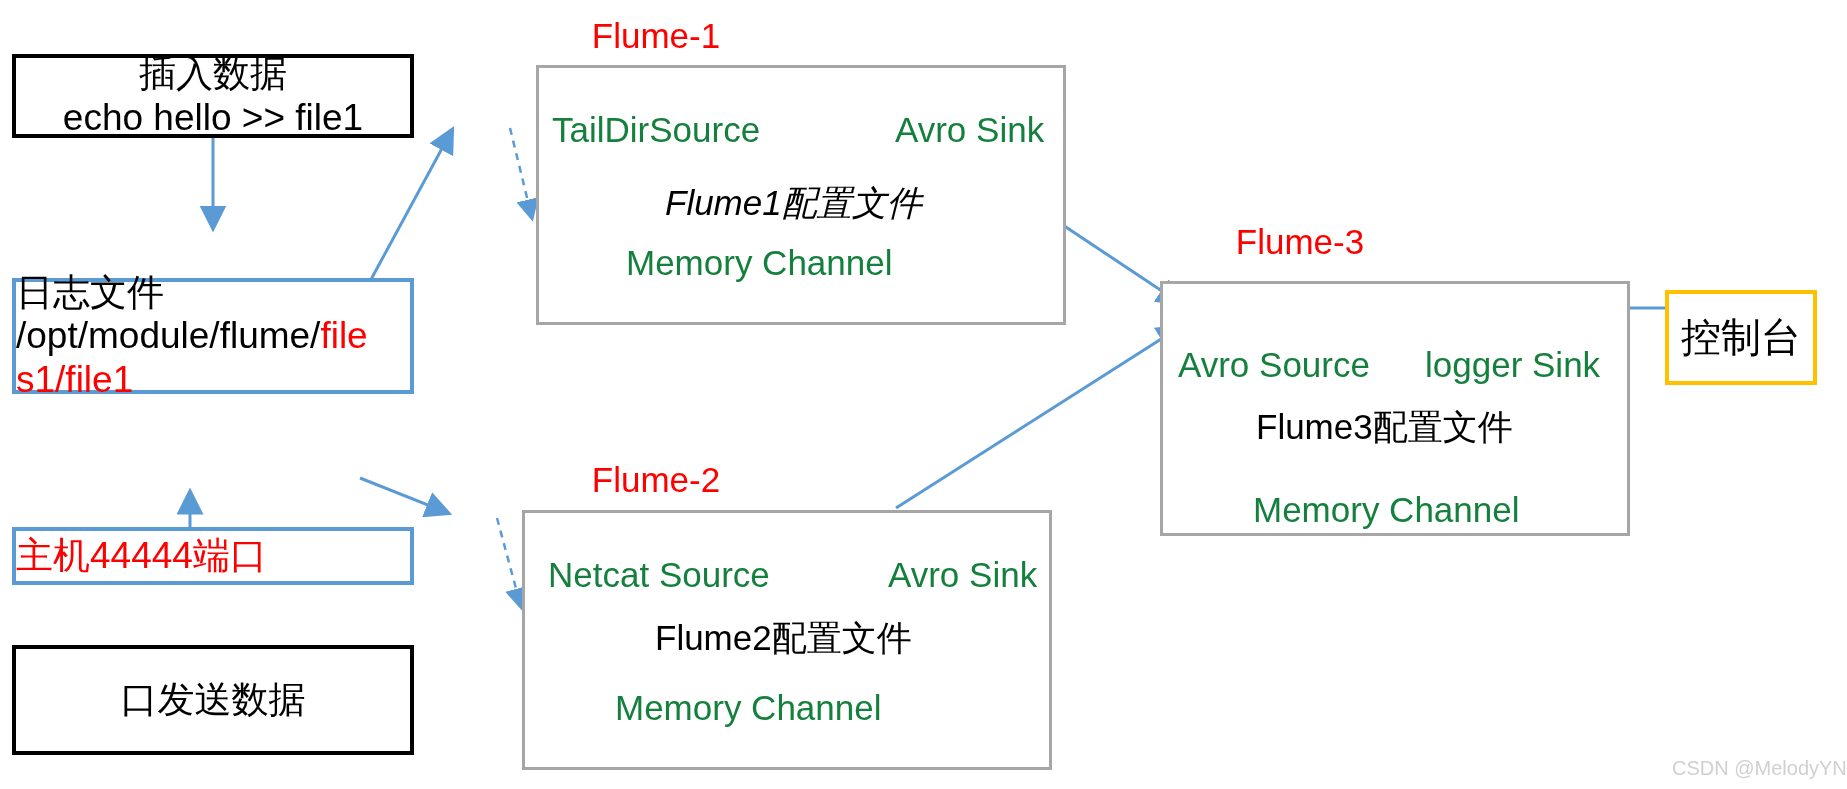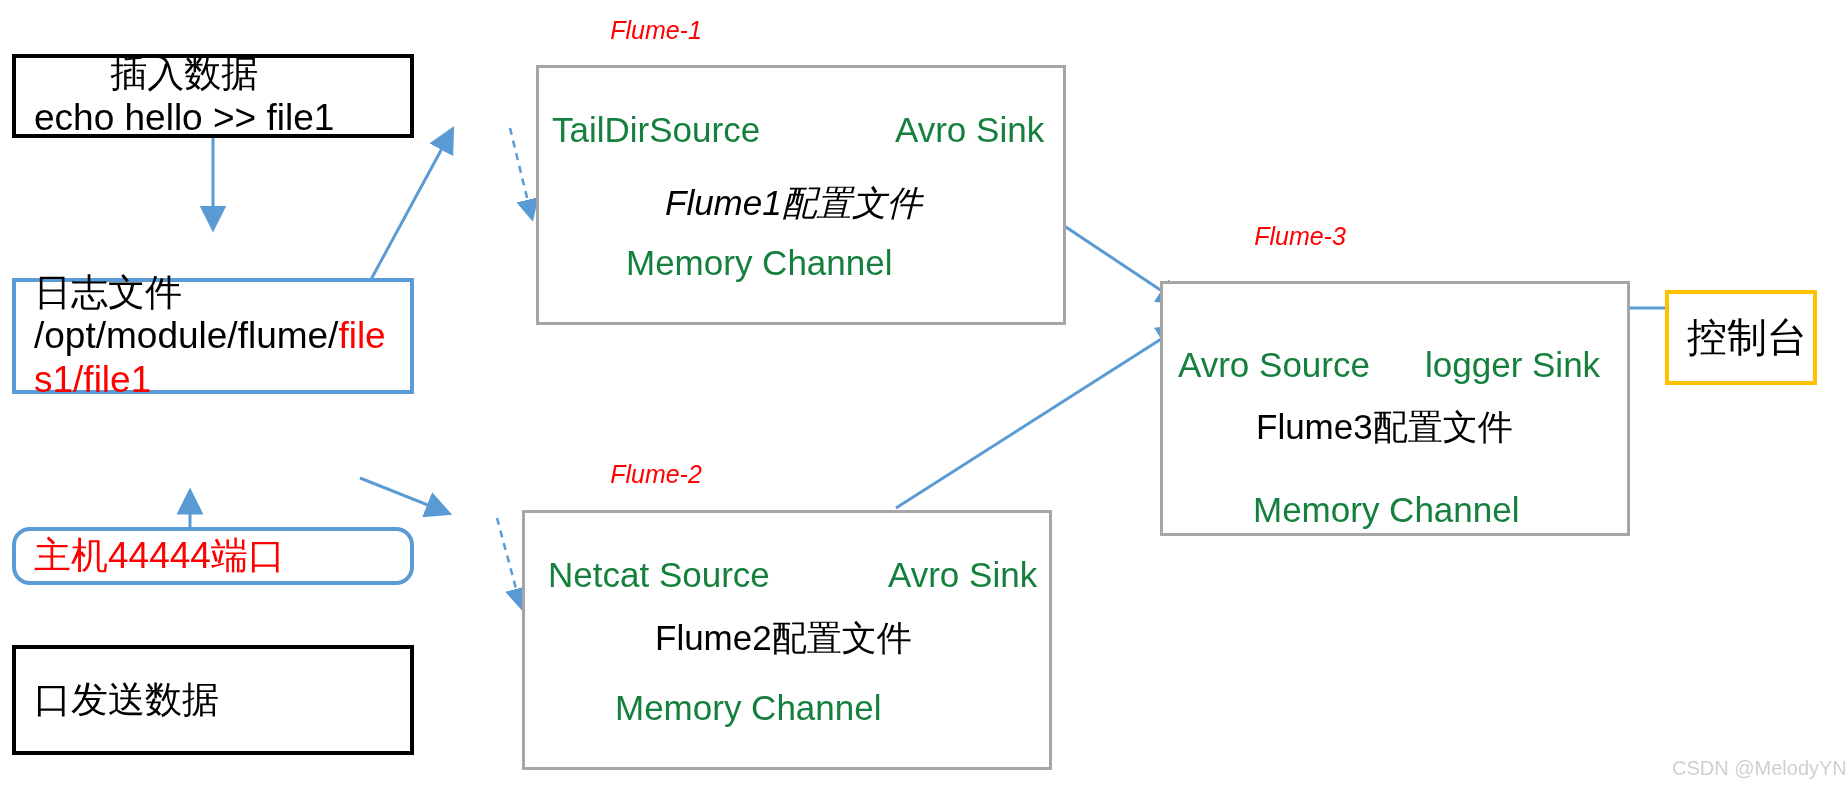--- a/index.html
+++ b/index.html
@@ -23,24 +23,23 @@
     top: 0;
     width: 1847px;
     height: 789px;
     pointer-events: none;
   }
   .node {
     position: absolute;
     box-sizing: border-box;
     display: flex;
     align-items: center;
-    justify-content: flex-start;
+    justify-content: center;
     text-align: center;
     line-height: 1.18;
-    padding-left: 18px;
   }
   
   .box-black {
     border: 4px solid #000000;
     background: #ffffff;
     color: #000000;
     font-size: 37px;
   }
   .box-blue {
     border: 4px solid #5b9bd5;
@@ -57,24 +56,23 @@
   
   .agent {
     position: absolute;
     box-sizing: border-box;
     border: 3px solid #a6a6a6;
     background: #ffffff;
   }
   .agent-title {
     position: absolute;
     color: #ff0000;
-    font-size: 25px;
+    font-size: 35px;
     white-space: nowrap;
     text-align: center;
-    font-style: italic;
   }
   .agent-label {
     position: absolute;
     white-space: nowrap;
     font-size: 35px;
   }
   .lbl-red { color: #15803d; }
   .lbl-black { color: #000000; }
   .text-red { color: #ff0000; }
   .watermark {
@@ -166,21 +164,21 @@
   <div class="node box-blue wrap-left" style="left:12px; top:278px; width:402px; height:116px;">
     <div>
       <div>日志文件</div>
       <div>
         <span>/opt/module/flume/</span><span class="text-red">file</span>
       </div>
       <div class="text-red">s1/file1</div>
     </div>
   </div>
 
-  <div class="node box-blue wrap-left" style="left:12px; top:527px; width:402px; height:58px;border-radius:18px;">
+  <div class="node box-blue wrap-left" style="left:12px; top:527px; width:402px; height:58px;">
     <div class="text-red">主机44444端口</div>
   </div>
 
   <div class="node box-black" style="left:12px; top:645px; width:402px; height:110px;">
     <div>
       <div>口发送数据</div>
     </div>
   </div>
 
   <div class="agent-title" style="left:536px; top:16px; width:240px;">Flume-1</div>

